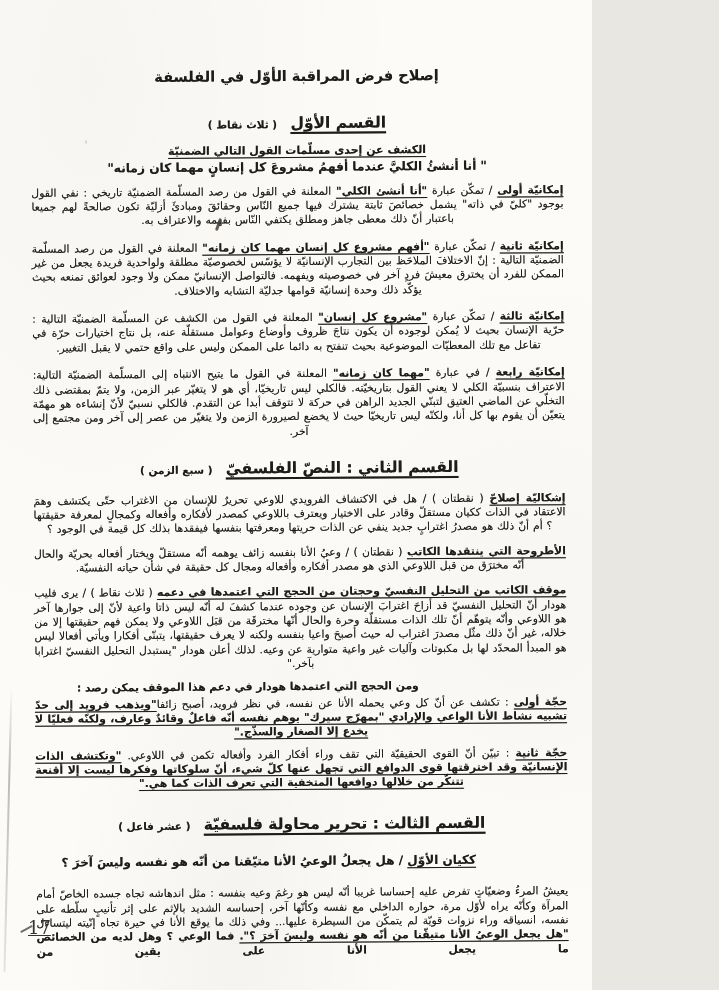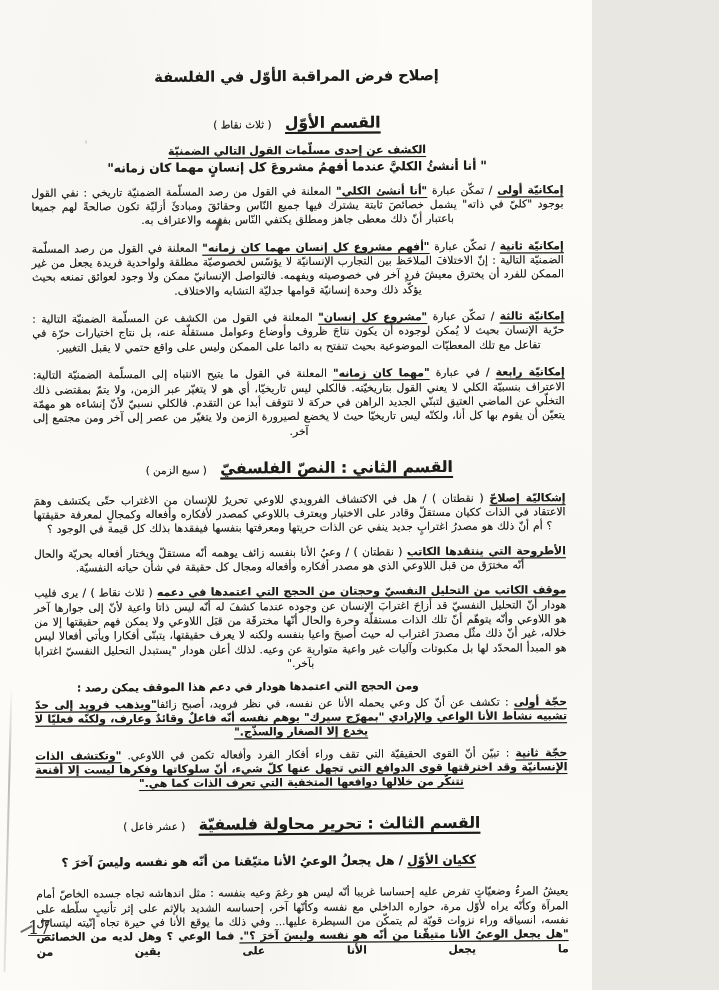--- a/index.html
+++ b/index.html
@@ -34,21 +34,21 @@
     font-size: 14.5px; font-weight: bold;
     letter-spacing: 0.2px;
   }
   .sec-h { margin: 0 0 6px 0; text-align: center; line-height: 1.4; }
   .h-main {
     font-size: 15.5px; font-weight: bold;
     text-decoration: underline;
     text-decoration-thickness: 1.6px;
     text-underline-offset: 4px;
   }
-  .h-points { font-size: 10.5px; font-weight: normal; margin-right: 5px; }
+  .h-points { font-size: 10.5px; font-weight: bold; margin-right: 5px; }
   .task-line {
     margin: 0 0 3px 0;
     text-align: center;
     font-size: 11px; font-weight: bold;
     text-decoration: underline;
     text-decoration-thickness: 1.3px;
     text-underline-offset: 3px;
   }
   .quote-line {
     margin: 0 0 11px 0;

